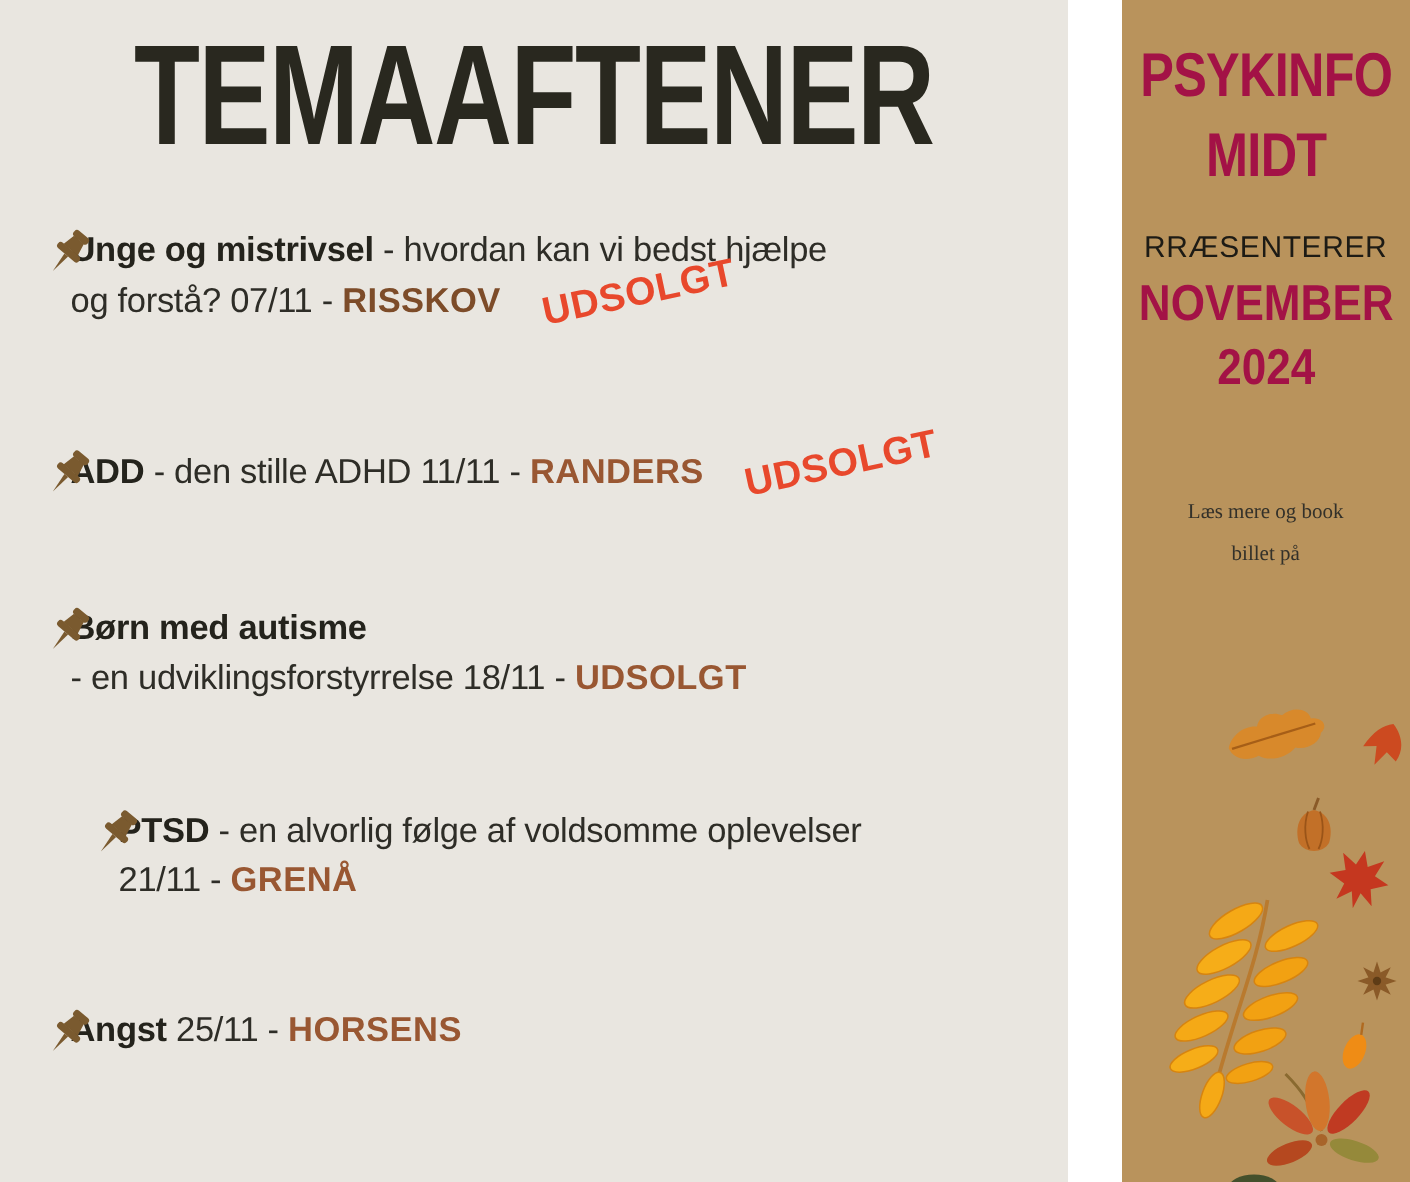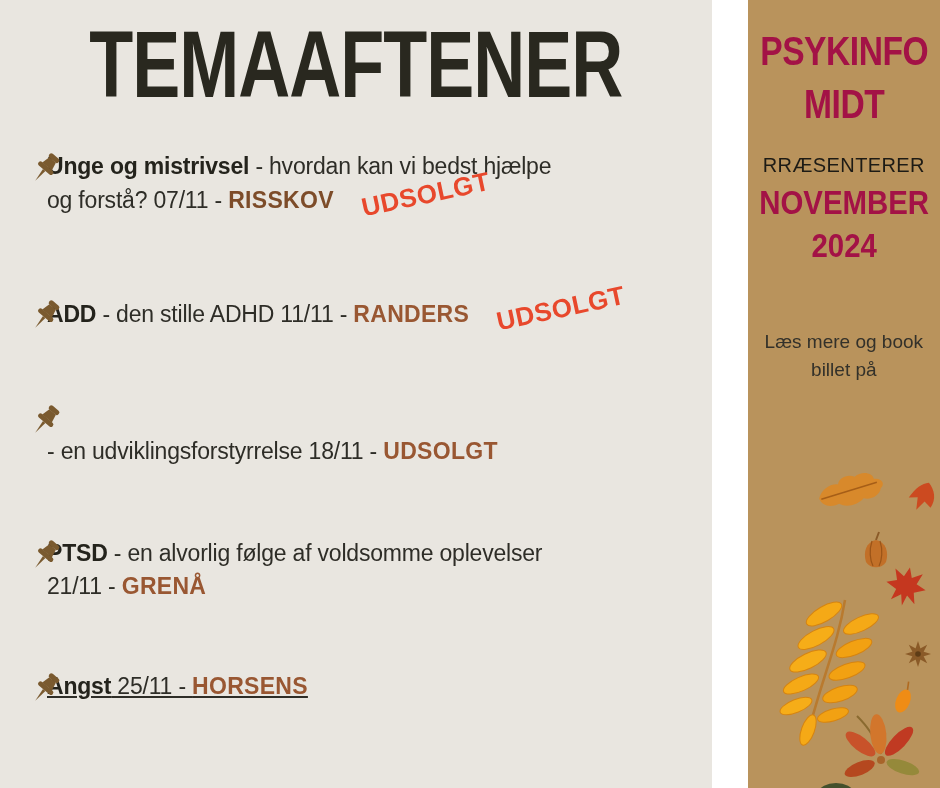--- a/index.html
+++ b/index.html
@@ -20,37 +20,37 @@
     font-size:23px;line-height:33px;color:#2e2d27;letter-spacing:-0.2px;}
   .event .pin{position:absolute;left:26px;top:0px;}
   .event .b{font-weight:700;color:#24231c;}
   .event .city{font-weight:700;color:#995732;letter-spacing:0.3px;}
   .event .city-dark{color:#7d4c29;}
   .badge{
     display:inline-block;font-weight:700;font-size:26px;color:#e8482c;
     transform:rotate(-12deg) translateY(9px);transform-origin:left center;
     margin-left:26px;letter-spacing:0.5px;
   }
-  .ev1{top:150px;} .ev2{top:297px;} .ev3{top:402px;} .ev4{top:537px;} .ev5{top:670px;text-decoration:underline;}
+  .ev1{top:150px;} .ev2{top:297px;} .ev3{top:402px;} .ev4{top:537px;margin-left:32px;} .ev5{top:670px;}
   
   .sidebar{position:relative;width:200px;height:788px;background:#b9935c;overflow:hidden;text-align:center;}
   .brand{
     position:absolute;top:24px;left:0;width:100%;
     font-size:35px;line-height:45px;font-weight:700;color:#a31246;
     transform:scale(0.96,1.18);transform-origin:center top;letter-spacing:-0.5px;
   }
   .presents{position:absolute;top:154px;left:0;width:100%;
     font-size:20px;font-weight:500;color:#1d1b15;letter-spacing:0.4px;}
   .month{
     position:absolute;top:182px;left:0;width:100%;
     font-size:30px;line-height:38px;font-weight:700;color:#a31246;
     transform:scale(0.98,1.12);transform-origin:center top;letter-spacing:0;
   }
   .cta{position:absolute;top:328px;left:0;width:100%;
-    font-size:19px;line-height:28px;font-weight:500;color:#33312a;}
+    font-size:14px;line-height:28px;font-weight:500;color:#33312a;font-family:Liberation Serif, serif;}
   .booking-link{position:absolute;top:388px;left:0;width:100%;
     font-size:19px;font-weight:600;color:#a31246;letter-spacing:0.2px;text-decoration:none;display:block;}
   .leaves{position:absolute;bottom:0;left:0;display:block;}
 </style>
 </head>
 <body>
 
 <div class="poster">
 
   <div class="left-panel">
@@ -83,21 +83,21 @@
 
     <div class="event ev3">
       <svg class="pin" width="38" height="38" viewBox="0 0 24 24">
         <g transform="rotate(40 12 12)" fill="#7a5a2f">
           <rect x="8.2" y="1.5" width="7.6" height="3.2" rx="1.4"></rect>
           <path d="M9.3 4.5 h5.4 l1.2 5.5 h-7.8 z"></path>
           <rect x="6.2" y="9.8" width="11.6" height="3" rx="1.4"></rect>
           <path d="M11 12.8 h2 l-1 8.8 z"></path>
         </g>
       </svg>
-      <div><br><span>- en udviklingsforstyrrelse 18/11 - </span><span class="city">UDSOLGT</span></div>
+      <div><span class="b">Børn med autisme</span><br><span>- en udviklingsforstyrrelse 18/11 - </span><span class="city">UDSOLGT</span></div>
     </div>
 
     <div class="event ev4">
       <svg class="pin" width="38" height="38" viewBox="0 0 24 24">
         <g transform="rotate(40 12 12)" fill="#7a5a2f">
           <rect x="8.2" y="1.5" width="7.6" height="3.2" rx="1.4"></rect>
           <path d="M9.3 4.5 h5.4 l1.2 5.5 h-7.8 z"></path>
           <rect x="6.2" y="9.8" width="11.6" height="3" rx="1.4"></rect>
           <path d="M11 12.8 h2 l-1 8.8 z"></path>
         </g>

